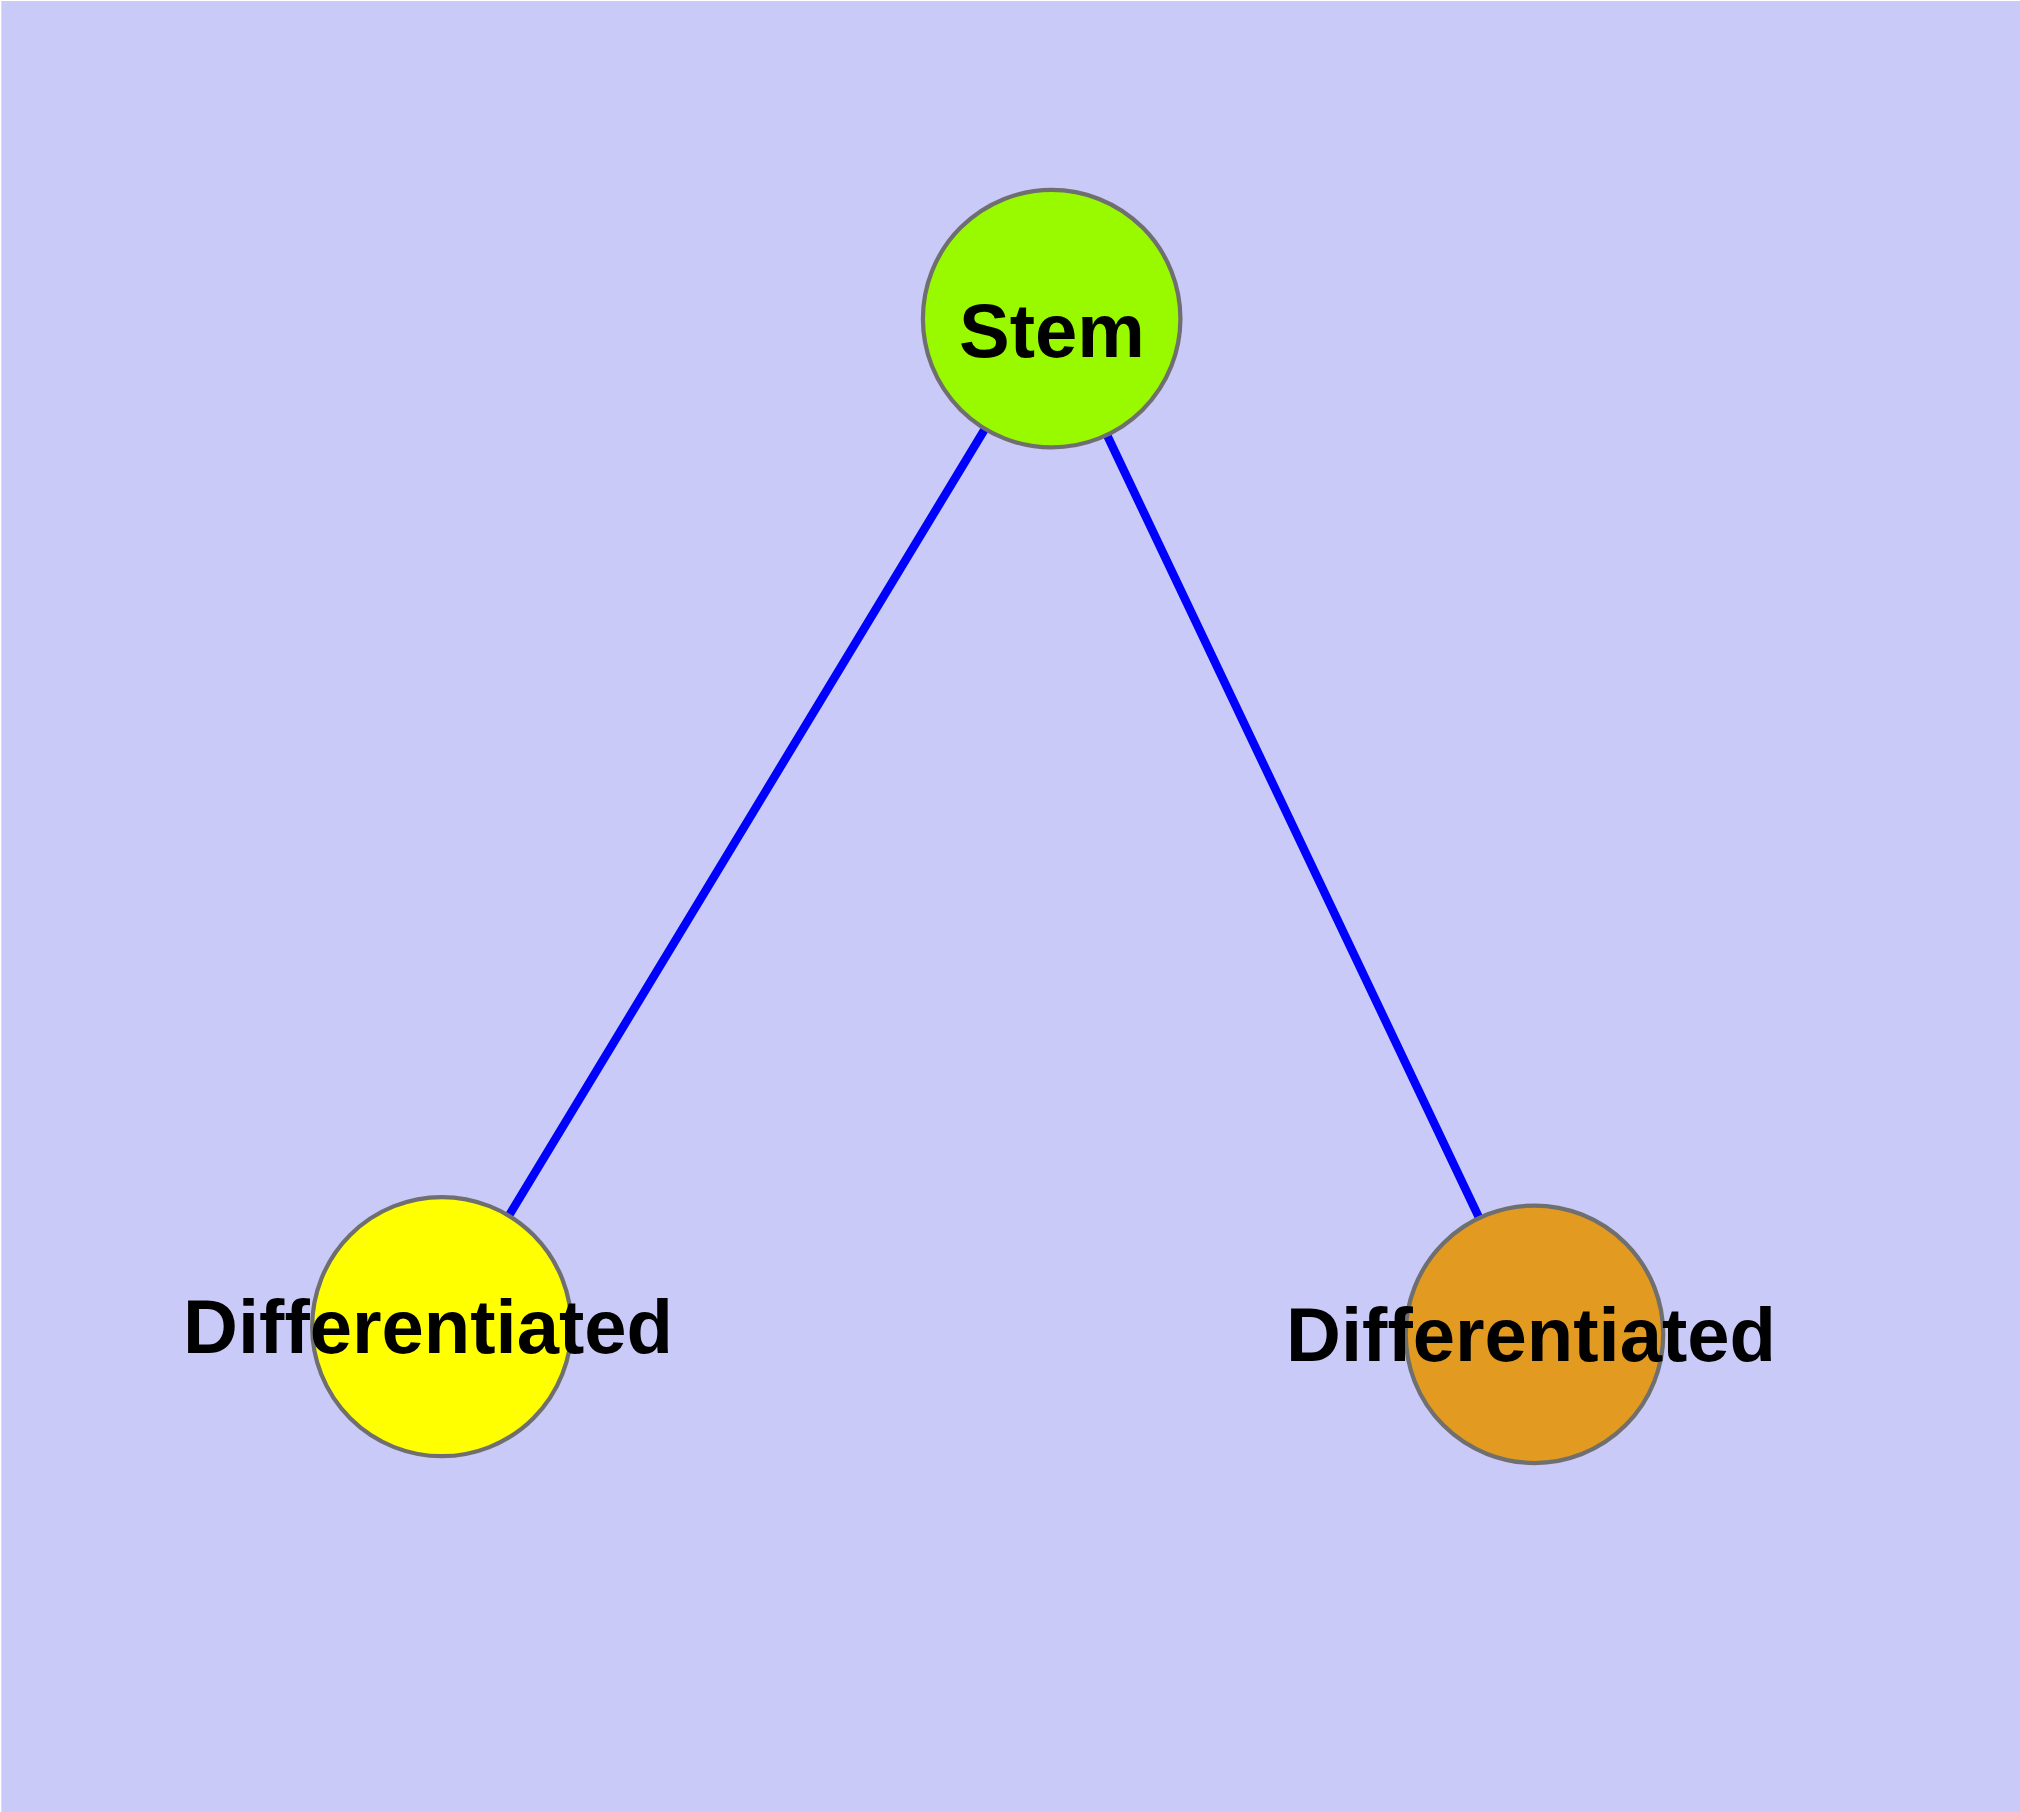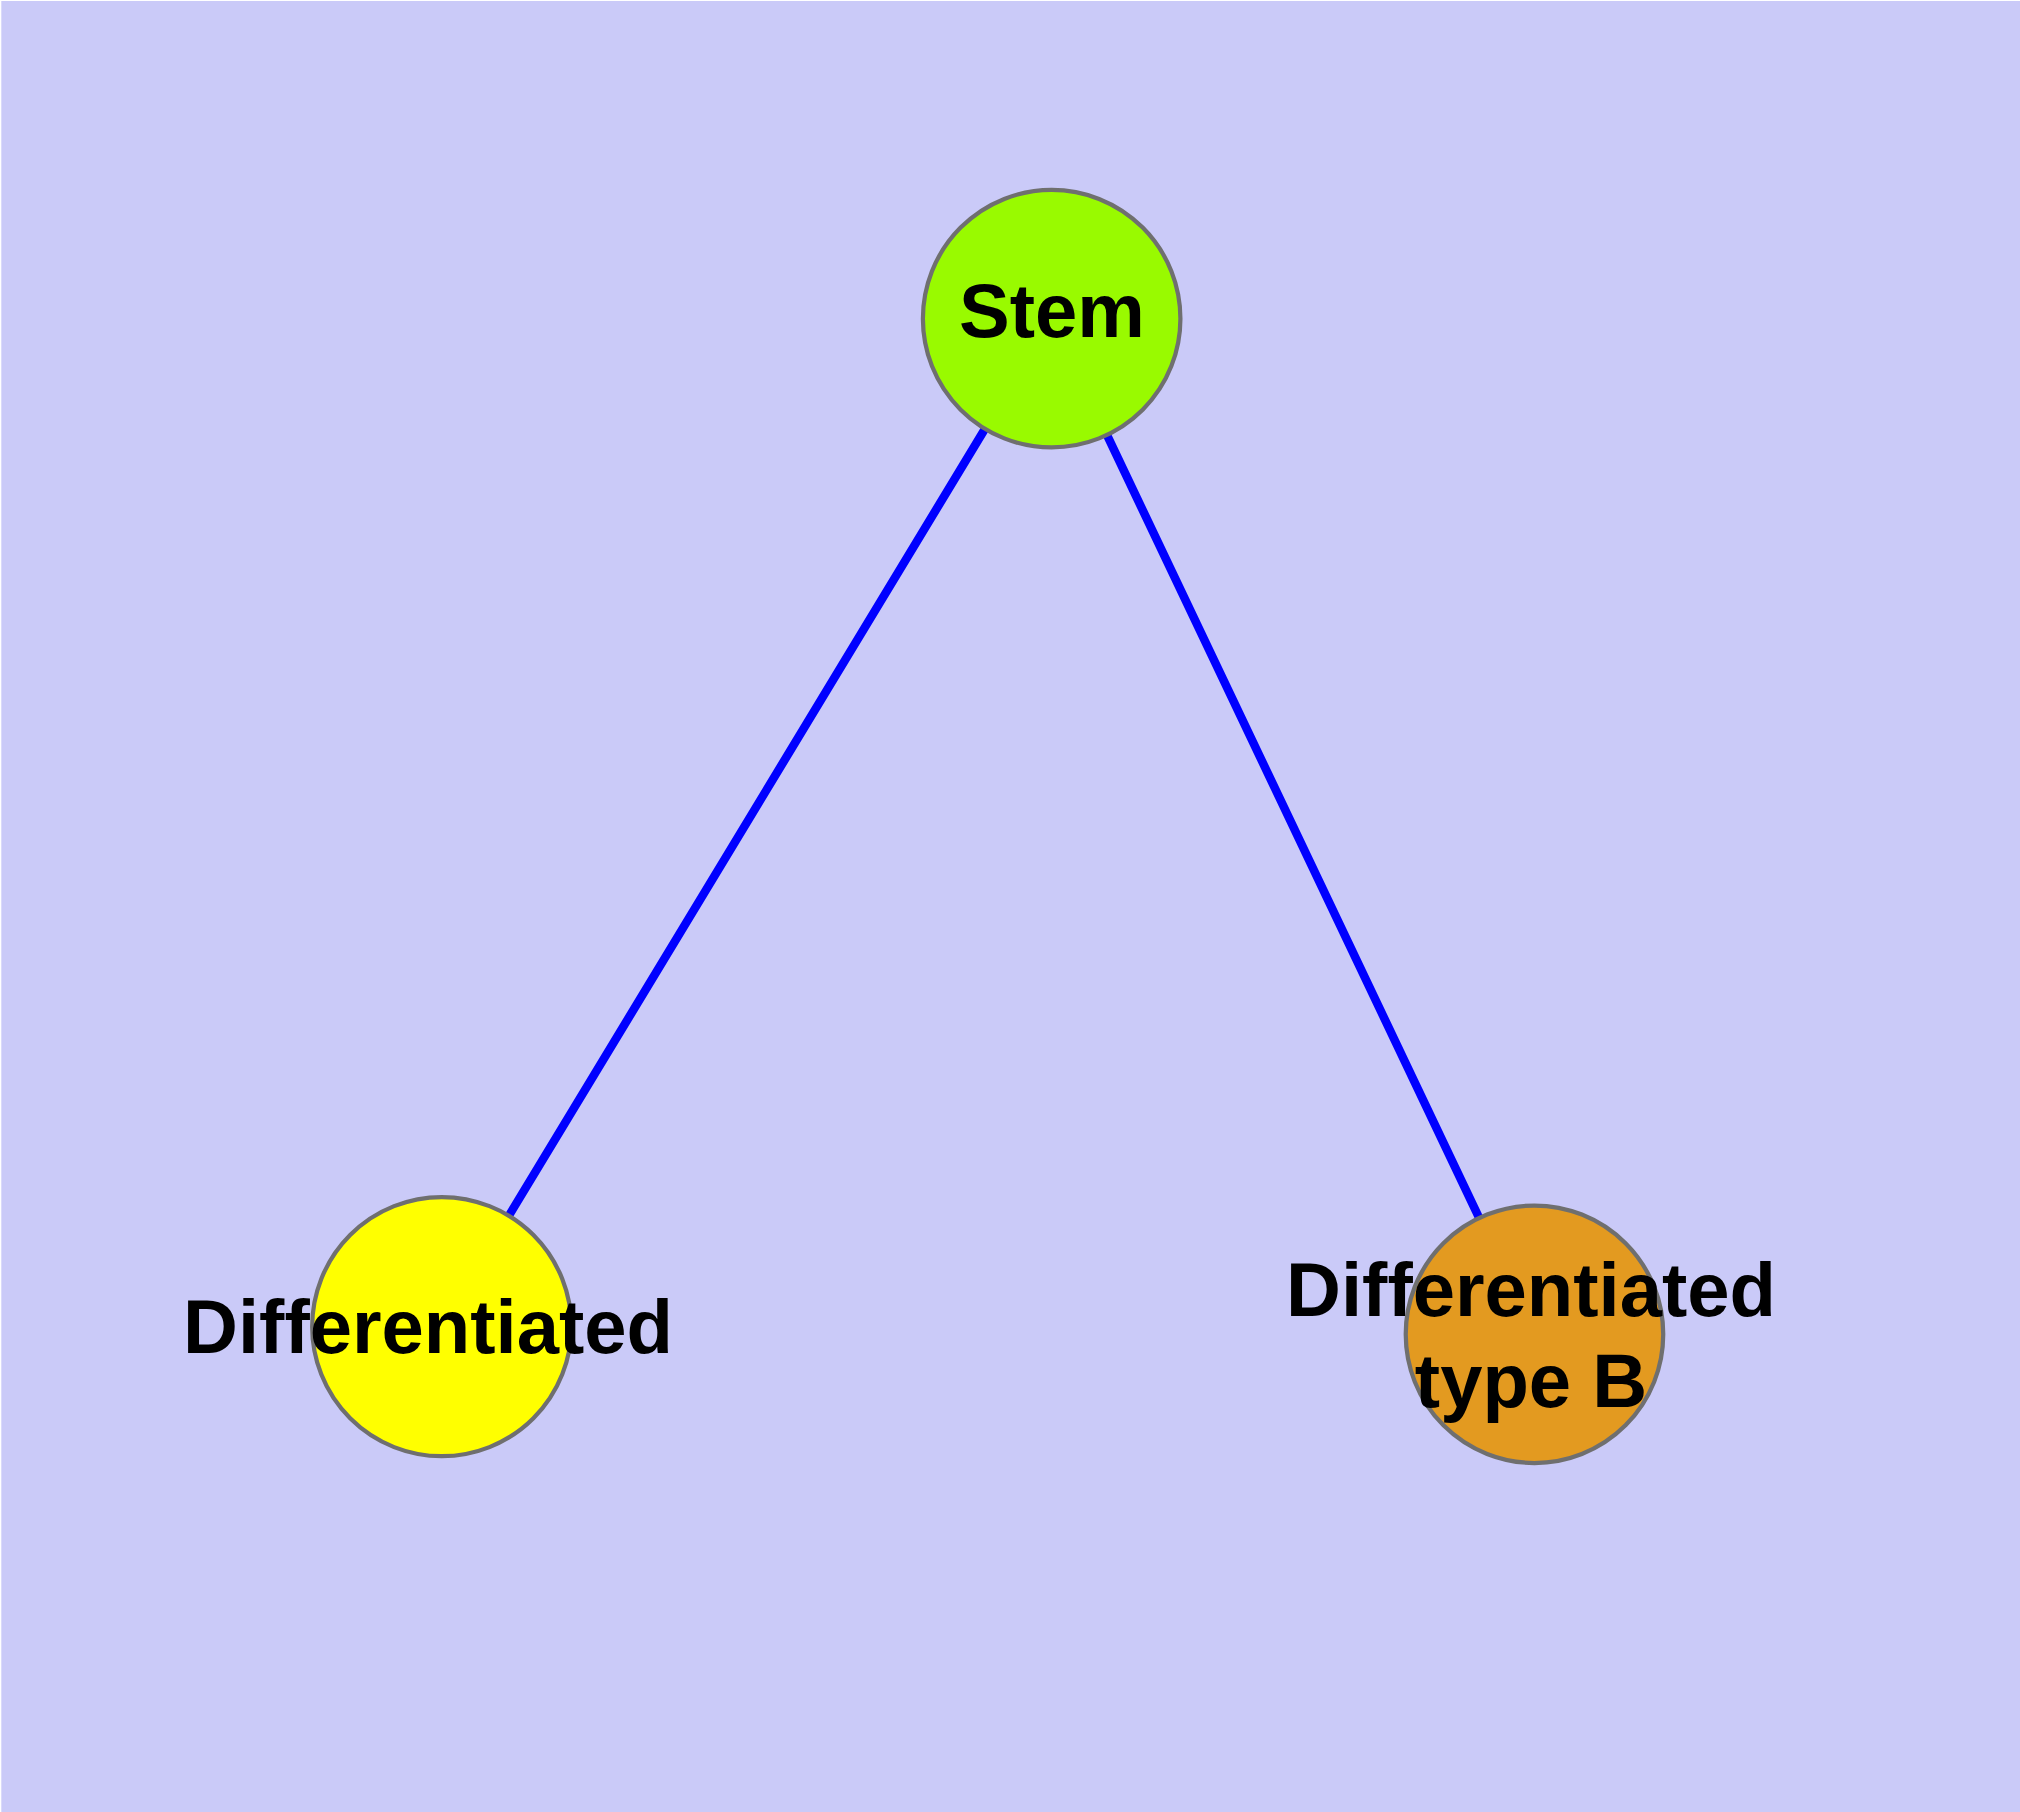--- a/index.html
+++ b/index.html
@@ -57,27 +57,26 @@
       <line x1="1240" y1="375" x2="1810" y2="1574"></line>
     </g>
 
     <g class="nodes" stroke="#6F6F6F">
       <circle cx="1240" cy="375" r="152" fill="#99FA00"></circle>
       <circle cx="520" cy="1565" r="153" fill="#FFFF00"></circle>
       <circle cx="1810" cy="1574" r="152" fill="#E39A20"></circle>
     </g>
   </svg>
 
-  <div class="node-label" style="left:1051px; top:310px;">
+  <div class="node-label" style="left:1051px; top:330px;">
     <div>Stem</div>
   </div>
 
   <div class="node-label" style="left:427px; top:1326px;">
     <div>Differentiated</div>
   </div>
 
   <div class="node-label" style="left:1530px; top:1334px;">
     <div>Differentiated</div>
-    <div>type B</div>
   </div>
 
 </div>
 
 
 </body></html>

